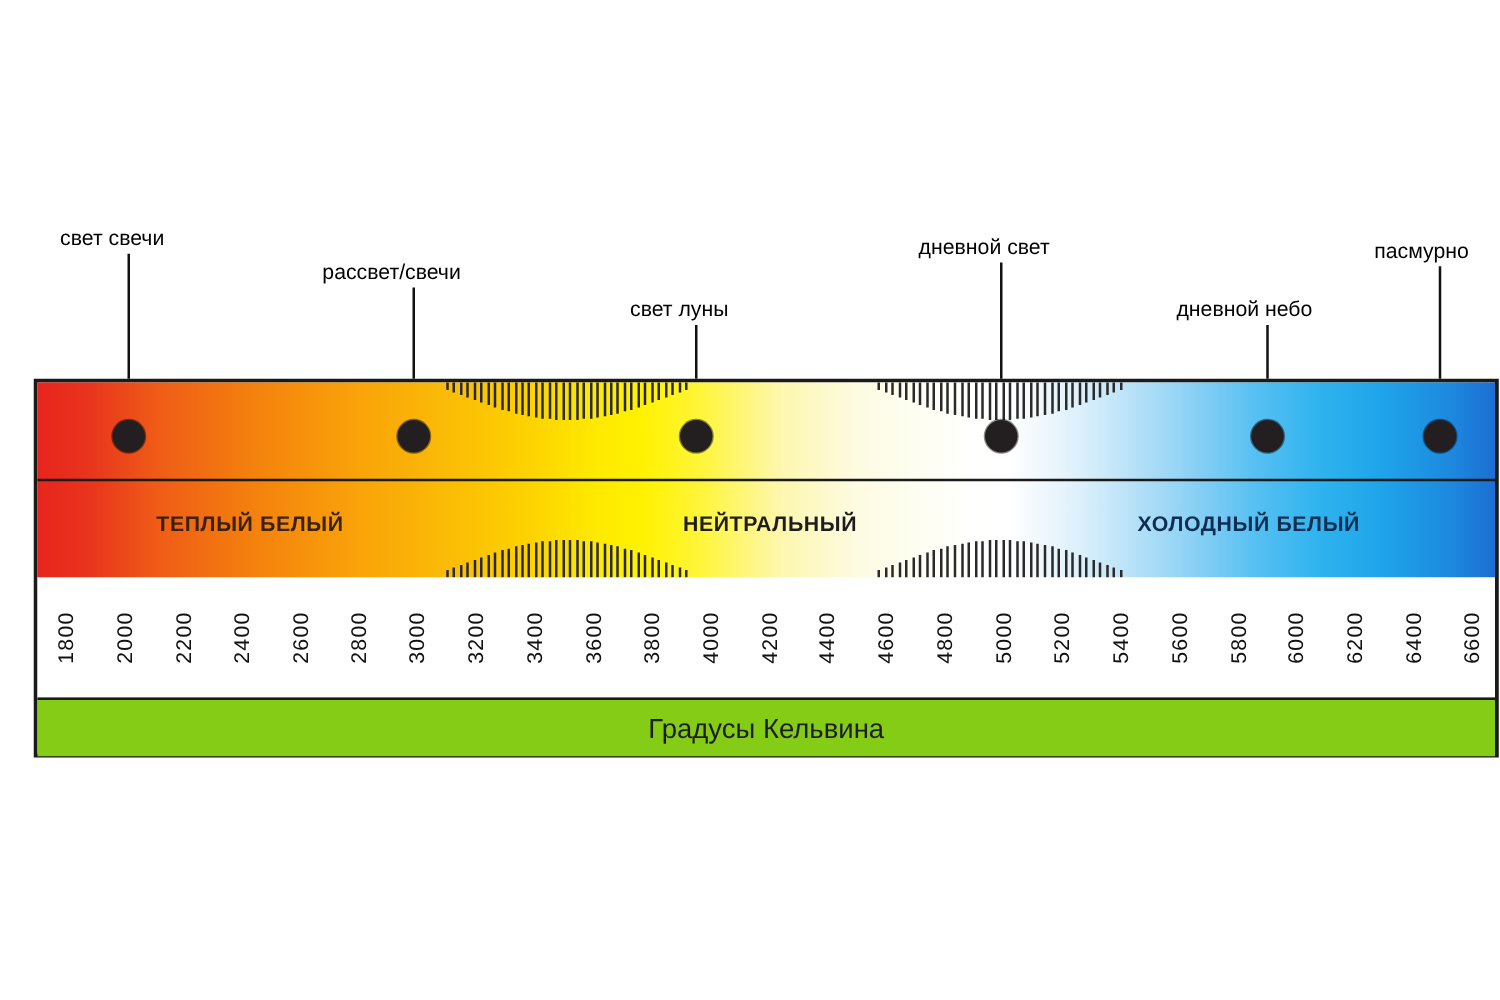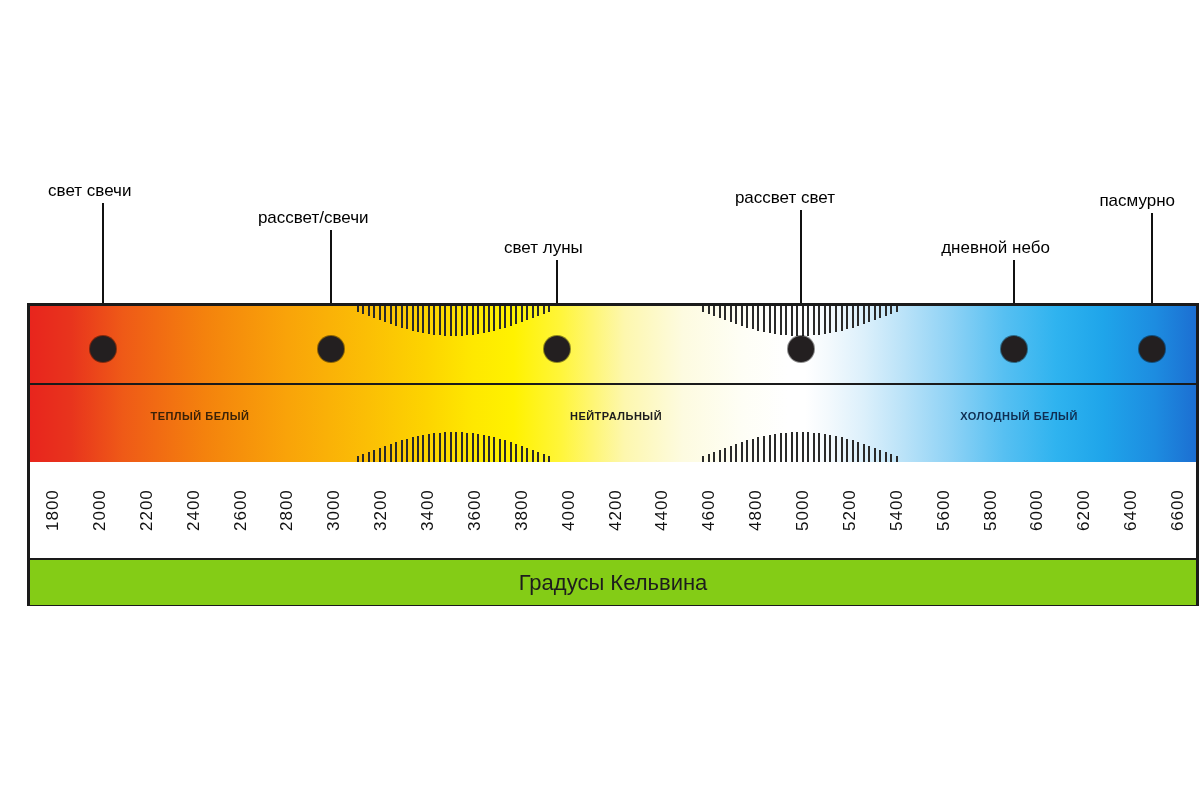--- a/index.html
+++ b/index.html
@@ -94,21 +94,21 @@
     position: absolute;
     left: 0;
     top: 77px;
     width: 100%;
     height: 2px;
     background: #1a1a1a;
   }
   .band-title {
     position: absolute;
     top: 104px;
-    font-size: 11px;
+    font-size: 17px;
     font-weight: bold;
     letter-spacing: 0.5px;
     color: #1d1d1d;
     white-space: nowrap;
     text-align: center;
   }
 
   
   .tick-cluster {
     position: absolute;
@@ -168,21 +168,21 @@
 
 <div id="stage">
 
   <div id="callout-layer">
       <div class="callout-label" style="left: 24.096px; top: 182px;">свет свечи</div>
       <div class="leader-line" style="left: 78.18px; top: 203px; height: 146px;"></div>
       <div class="callout-label" style="left: 233.884px; top: 209px;">рассвет/свечи</div>
       <div class="leader-line" style="left: 305.548px; top: 230px; height: 119px;"></div>
       <div class="callout-label" style="left: 480.004px; top: 239px;">свет луны</div>
       <div class="leader-line" style="left: 531.744px; top: 260px; height: 89px;"></div>
-      <div class="callout-label" style="left: 710.888px; top: 189px;">рассвет свет</div>
+      <div class="callout-label" style="left: 710.888px; top: 189px;">дневной свет</div>
       <div class="leader-line" style="left: 775.52px; top: 210px; height: 139px;"></div>
       <div class="callout-label" style="left: 917.16px; top: 239px;">дневной небо</div>
       <div class="leader-line" style="left: 988.824px; top: 260px; height: 89px;"></div>
       <div class="callout-label" style="left: 1075.38px; top: 192px;">пасмурно</div>
       <div class="leader-line" style="left: 1127.12px; top: 213px; height: 136px;"></div>
     </div>
 
   <div id="chart-frame">
 
     <div id="gradient-band">
@@ -337,21 +337,21 @@
             <div class="tick" style="left: 177.371px; height: 12.3849px;"></div>
             <div class="tick" style="left: 182.914px; height: 10.2854px;"></div>
             <div class="tick" style="left: 188.457px; height: 8.15134px;"></div>
             <div class="tick" style="left: 194px; height: 6px;"></div>
           </div>
         </div>
       <div id="band-divider"></div>
       <div id="band-label-layer">
           <div class="band-title" style="left: 19.94px; width: 300px; color: rgb(58, 34, 8);">ТЕПЛЫЙ БЕЛЫЙ</div>
           <div class="band-title" style="left: 436px; width: 300px;">НЕЙТРАЛЬНЫЙ</div>
-          <div class="band-title" style="left: 839px; width: 300px; color: rgb(15, 46, 82);">ХОЛОДНЫЙ БЕЛЫЙ</div>
+          <div class="band-title" style="left: 819px; width: 300px; color: rgb(15, 46, 82);">ХОЛОДНЫЙ БЕЛЫЙ</div>
         </div>
     </div>
 
     <div id="scale-row">
         <div class="scale-tick-label" style="left: 0px; width: 46.88px;">1800</div>
         <div class="scale-tick-label" style="left: 46.88px; width: 46.88px;">2000</div>
         <div class="scale-tick-label" style="left: 93.76px; width: 46.88px;">2200</div>
         <div class="scale-tick-label" style="left: 140.64px; width: 46.88px;">2400</div>
         <div class="scale-tick-label" style="left: 187.52px; width: 46.88px;">2600</div>
         <div class="scale-tick-label" style="left: 234.4px; width: 46.88px;">2800</div>

